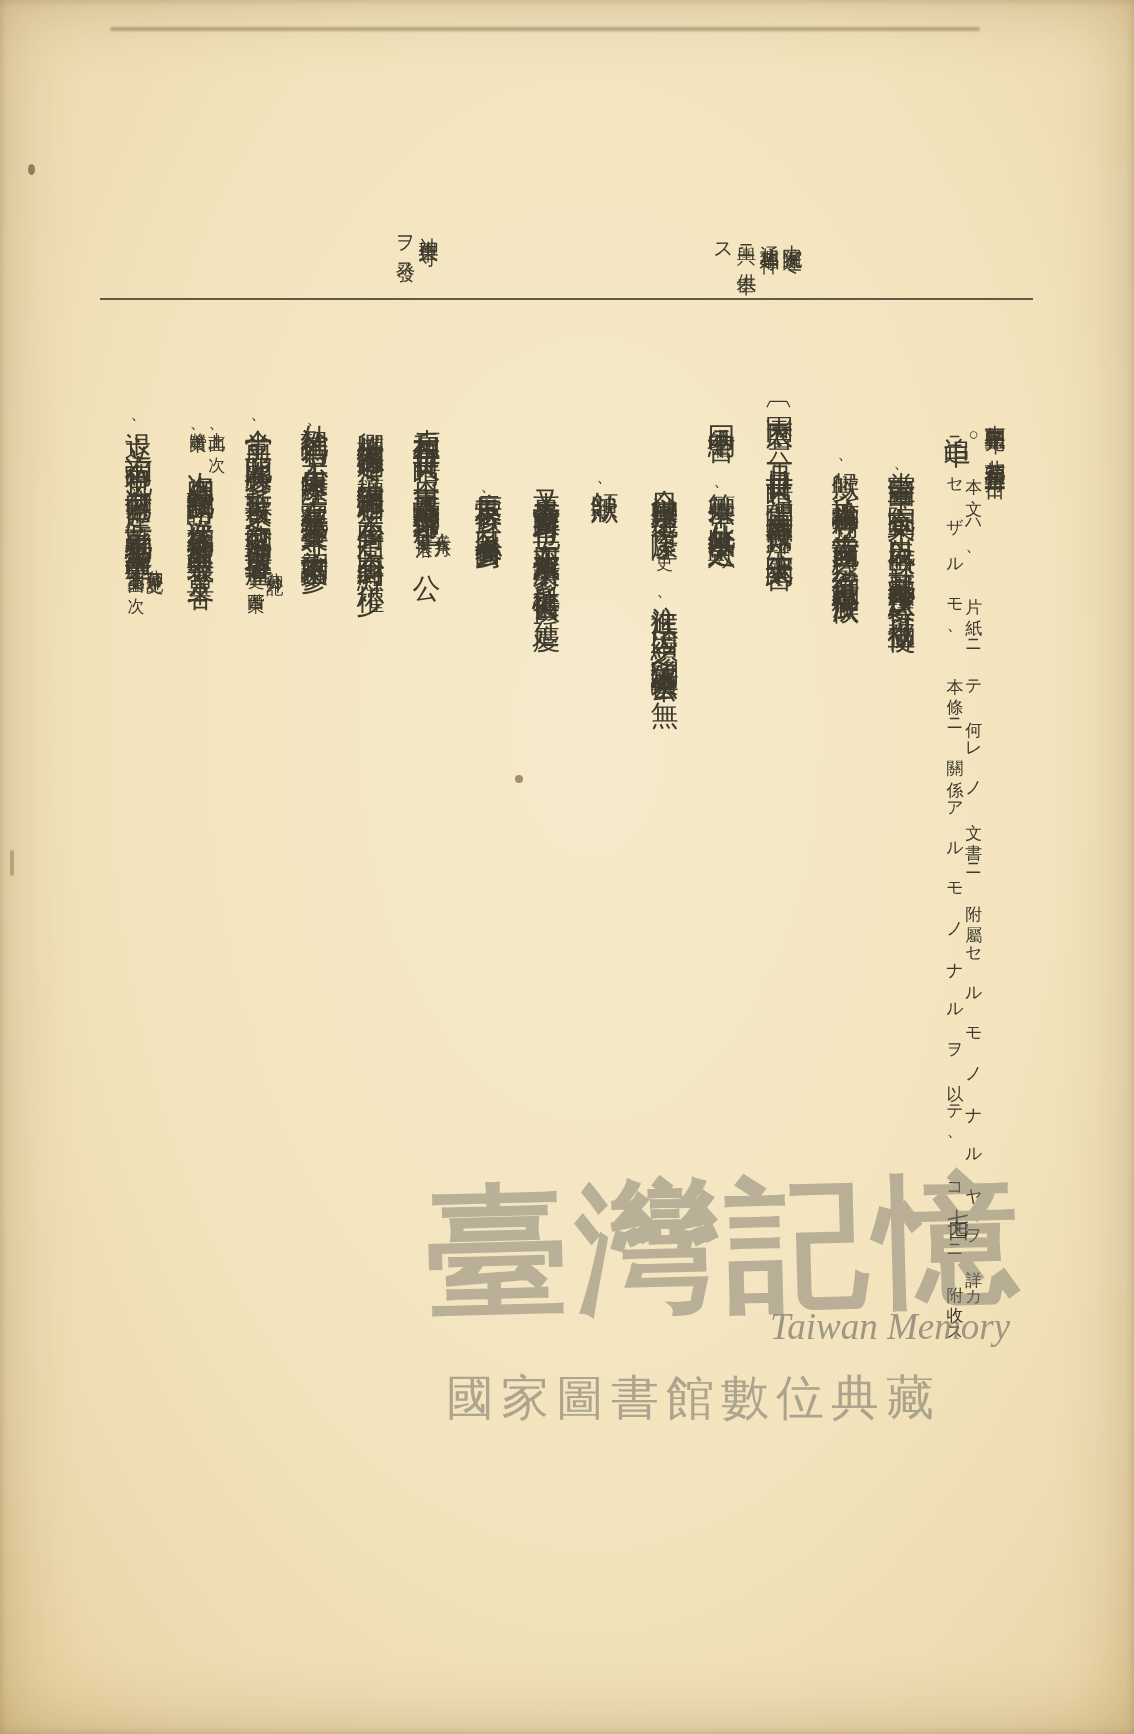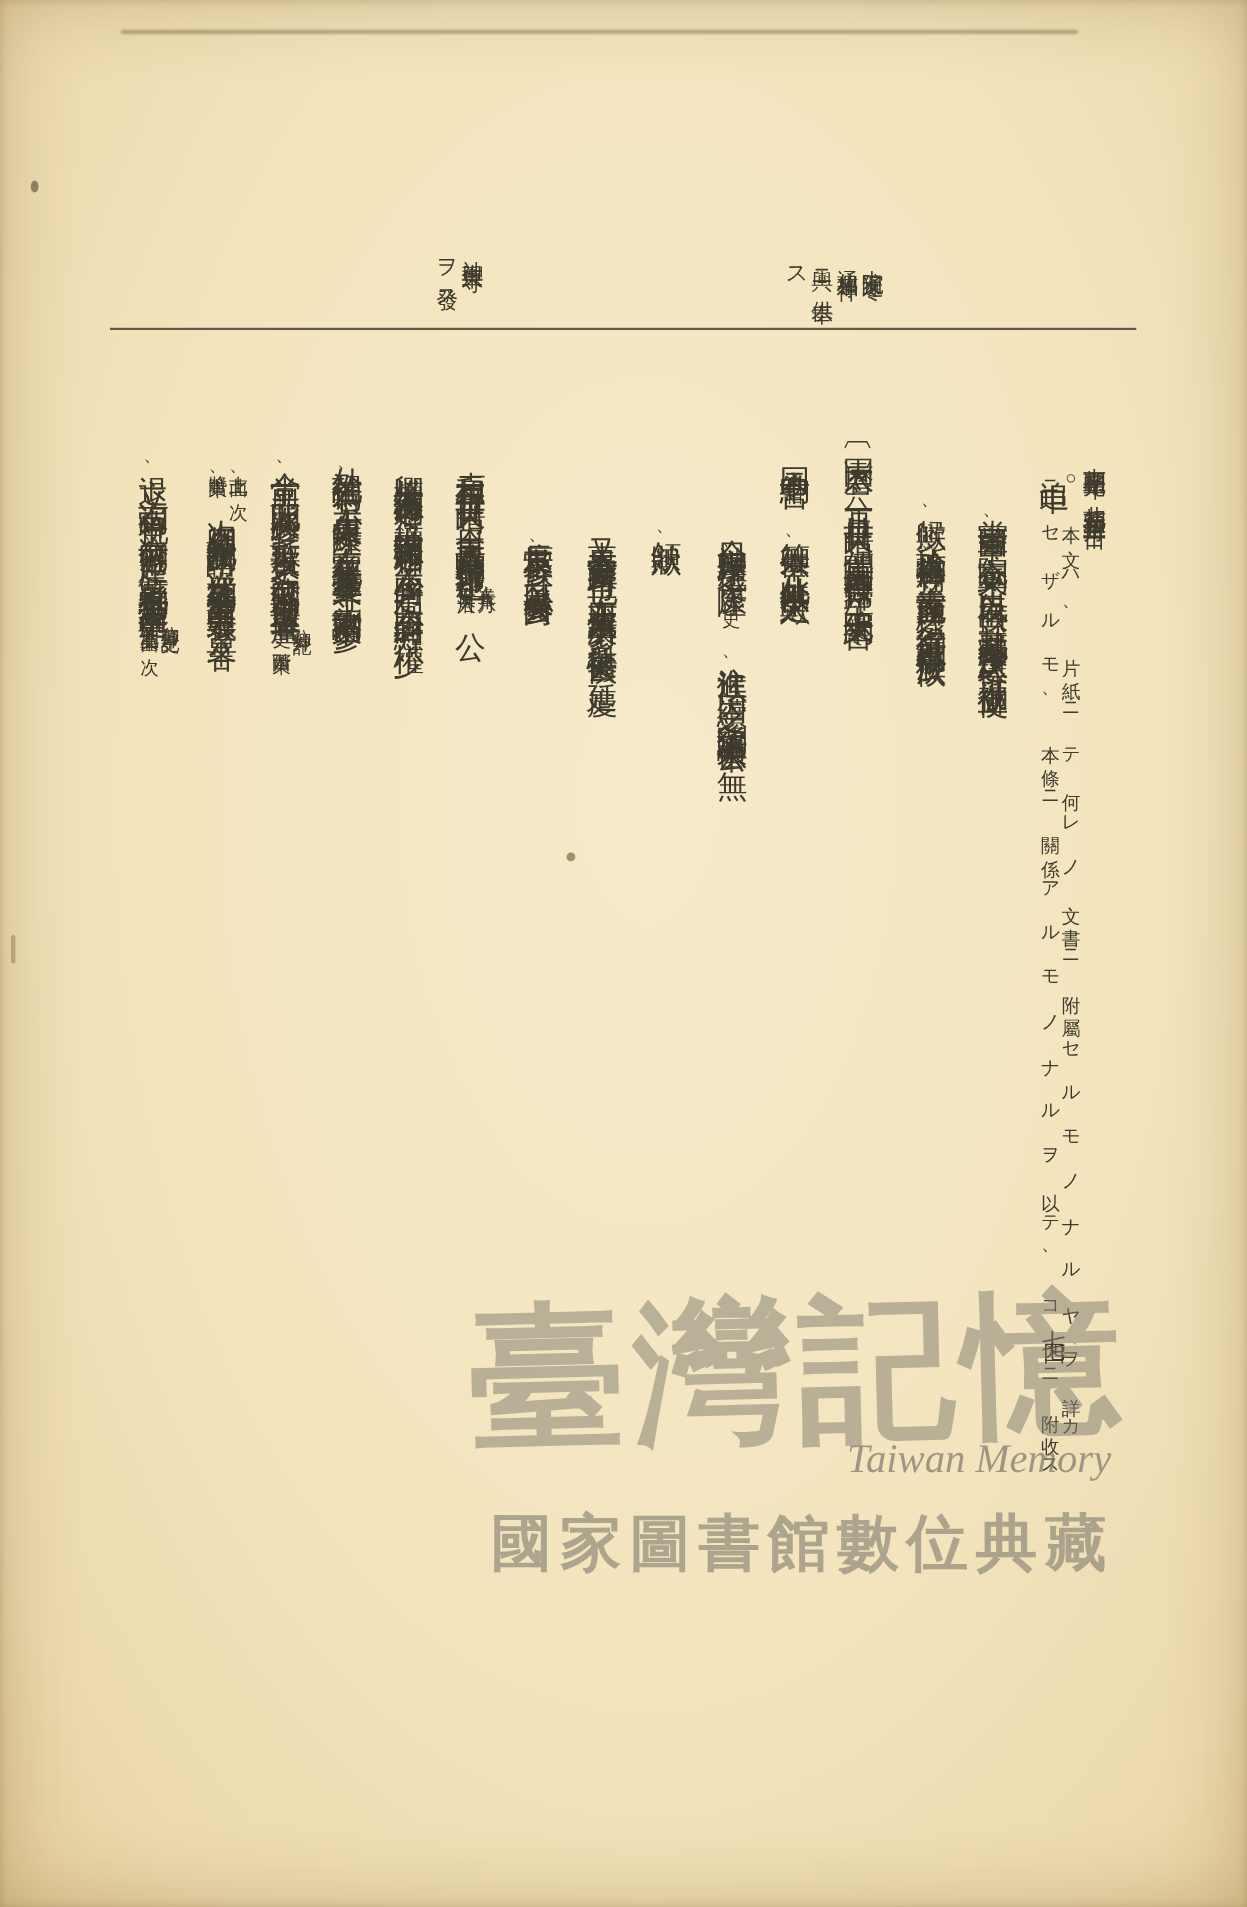--- a/index.html
+++ b/index.html
@@ -32,21 +32,21 @@
   .cm{font-size:60%;letter-spacing:0;}
   .num{display:inline-block;font-size:22px;letter-spacing:2px;margin:16px 0;}
   .gloss{font-size:17px;letter-spacing:13px;}
   .warichu{display:inline-block;font-size:17px;line-height:1.1;vertical-align:middle;margin:4px 0;}
   .warichu .wcol{display:block;letter-spacing:2px;}
   .warichu.spread .wcol{letter-spacing:21px;}
 
   .watermark{position:absolute;left:0;top:0;width:100%;height:100%;pointer-events:none;}
   .wm-script{position:absolute;left:426px;top:1152px;font-size:142px;font-weight:bold;letter-spacing:8px;color:rgba(125,121,110,.50);transform:rotate(-1.5deg);font-family:"Liberation Serif","DejaVu Serif",serif;}
   .wm-latin{position:absolute;left:758px;top:1305px;font-size:37px;font-style:italic;color:rgba(125,121,110,.72);font-family:"Liberation Serif","DejaVu Serif",serif;margin-left:12px;}
-  .wm-caption{position:absolute;left:446px;top:1366px;font-size:56px;font-weight:bold;letter-spacing:7px;color:rgba(125,121,110,.60);font-family:"Liberation Sans","DejaVu Sans",sans-serif;}
+  .wm-caption{position:absolute;left:446px;top:1366px;font-size:48px;font-weight:normal;letter-spacing:7px;color:rgba(125,121,110,.60);font-family:"Liberation Sans","DejaVu Sans",sans-serif;}
 </style>
 </head>
 <body>
 
 <div class="page">
   <div class="top-streak"></div>
   <div class="speck s1"></div>
   <div class="speck s2"></div>
   <div class="speck s3"></div>
 

